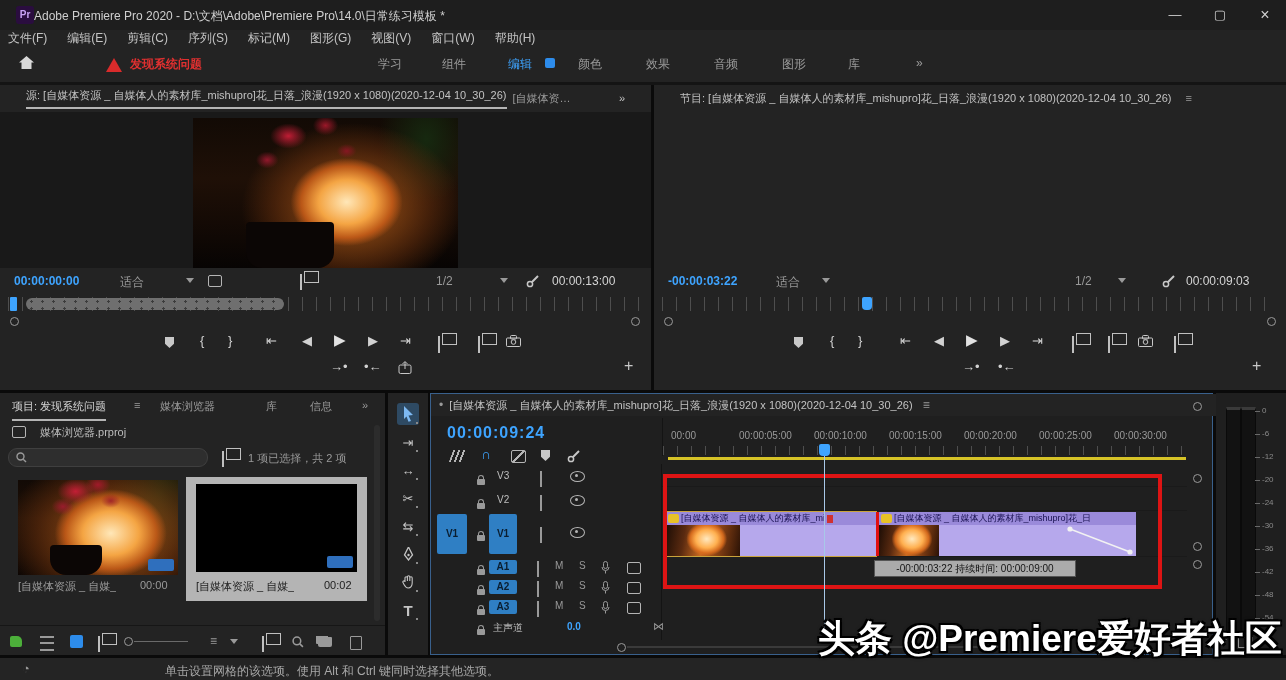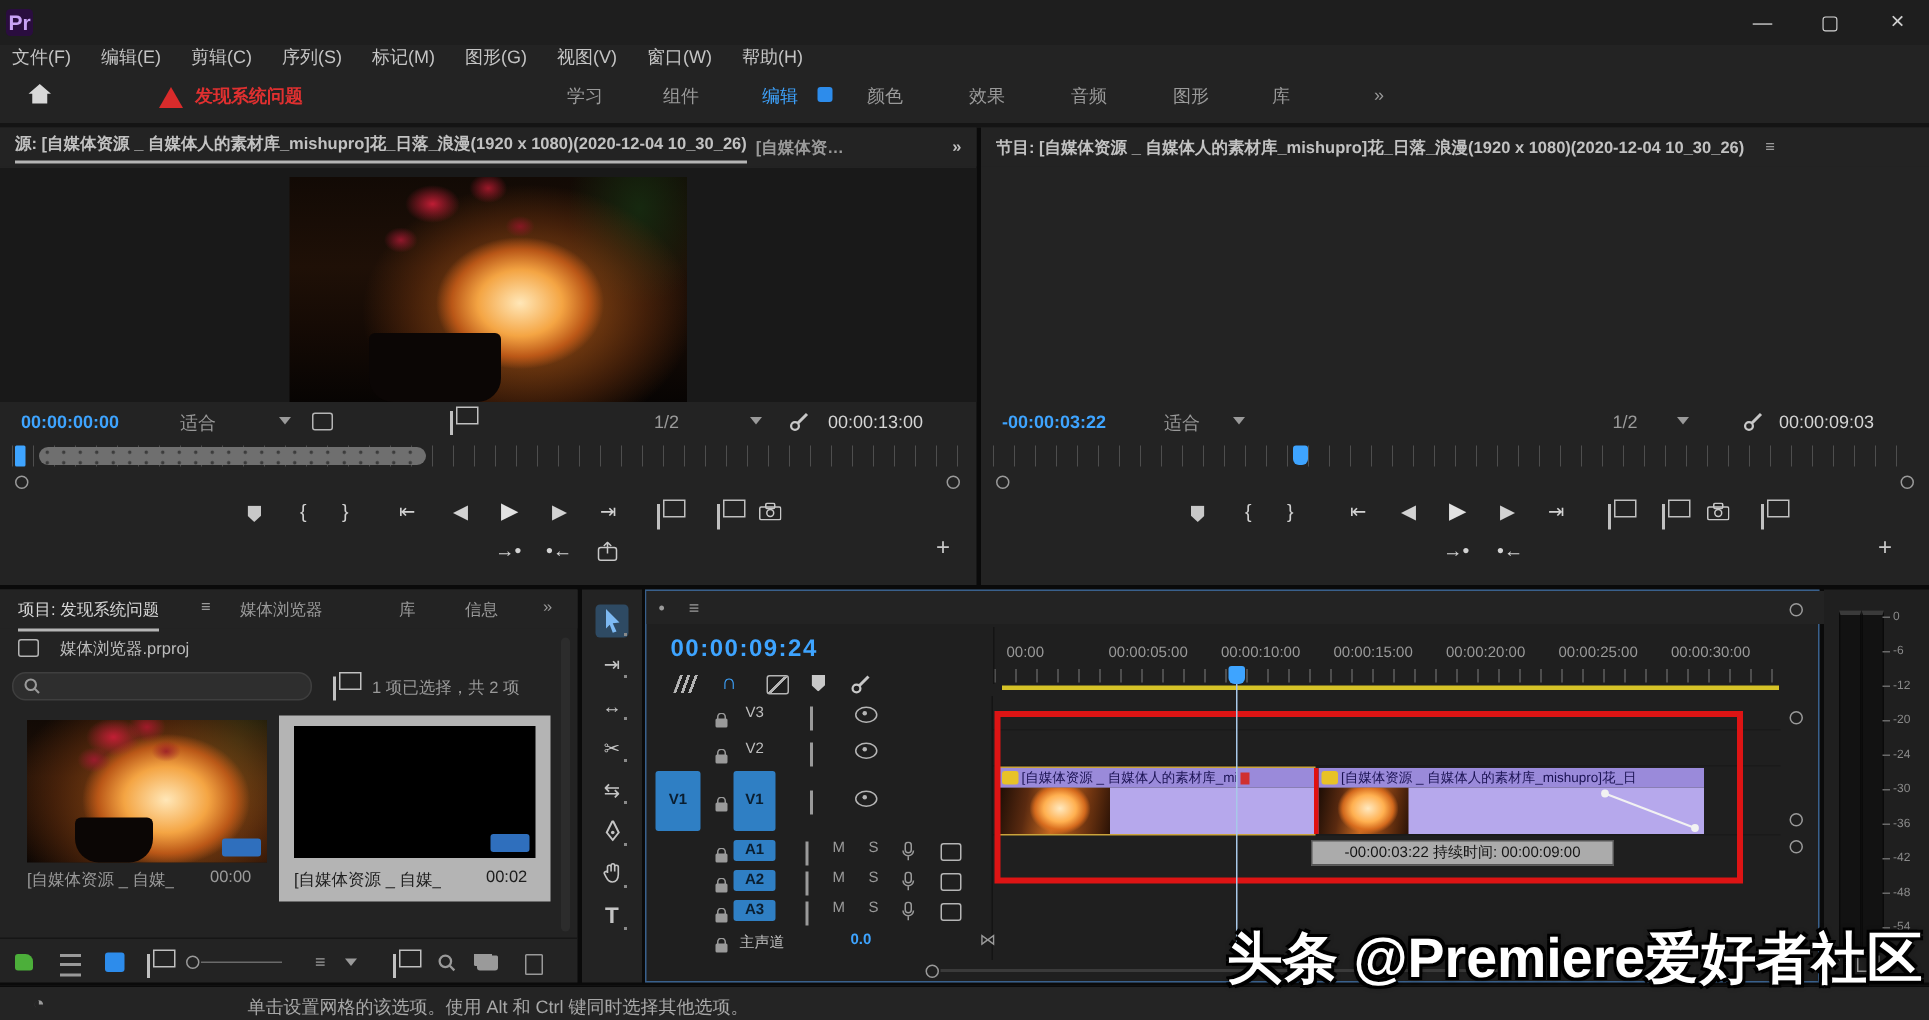--- a/index.html
+++ b/index.html
@@ -7,36 +7,36 @@
        color:#c8c8c8;overflow:hidden;position:relative;font-size:12px;}
   .abs{position:absolute;}
   .panel{position:absolute;background:#232323;}
   .nowrap{white-space:nowrap;overflow:hidden;text-overflow:ellipsis;}
   .chev{display:inline-block;width:0;height:0;border:4px solid transparent;border-top:5px solid #9a9a9a;vertical-align:middle;}
   .circle{width:7px;height:7px;border:1px solid #9a9a9a;border-radius:50%;}
   .tcblue{color:#3ea4ff;font-weight:bold;}
   .dim{color:#9a9a9a;}
   
   #titlebar{position:absolute;left:0;top:0;width:1286px;height:30px;background:#1e1e1e;border-bottom:1px solid #000;}
-  .prlogo{position:absolute;left:4px;top:6px;width:18px;height:18px;background:#2a0d3f;color:#c9a2f5;
-          font-weight:bold;font-size:14px;text-align:center;line-height:18px;border-radius:3px;}
+  .prlogo{position:absolute;left:16px;top:6px;width:18px;height:18px;background:#2a0d3f;color:#c9a2f5;
+          font-weight:bold;font-size:10px;text-align:center;line-height:18px;border-radius:3px;}
   #window-title{position:absolute;left:34px;top:8px;color:#cfcfcf;font-size:12px;}
   .winbtn{position:absolute;top:4px;width:30px;height:22px;text-align:center;line-height:22px;color:#cfcfcf;font-size:13px;}
   
   #menubar{position:absolute;left:0;top:30px;width:1286px;height:16px;background:#232323;display:flex;gap:20px;
            align-items:center;padding-left:8px;font-size:12px;color:#c4c4c4;}
   
   #wsbar{position:absolute;left:0;top:46px;width:1286px;height:36px;background:#232323;border-bottom:3px solid #141414;}
   .wstab{position:absolute;top:10px;font-size:12px;color:#9a9a9a;}
   .wstab.active{color:#3ea4ff;}
   .warn-tri{position:absolute;left:106px;top:12px;width:0;height:0;border-left:8px solid transparent;
             border-right:8px solid transparent;border-bottom:14px solid #d92b2b;}
   
   .mon-header{position:absolute;left:0;top:0;right:0;height:26px;background:#232323;font-size:11px;color:#c2c2c2;
-              display:flex;align-items:center;padding:0 10px;font-weight:bold;}
+              display:flex;align-items:center;padding:0 26px;}
   .previewzone{position:absolute;left:0;top:27px;right:0;height:156px;background:#191919;}
   .ctrlrow{position:absolute;left:0;right:0;top:185px;height:24px;font-size:12px;}
   .tickstrip{background:repeating-linear-gradient(to right,#4e4e4e 0 1px,transparent 1px 14px);}
   .transport span.tbtn{color:#d2d2d2;font-size:13px;}
   .tbtn{position:absolute;top:0;}
   .imarker{width:9px;height:11px;background:#c8c8c8;-webkit-clip-path:polygon(0 0,100% 0,100% 62%,50% 100%,0 62%);
            clip-path:polygon(0 0,100% 0,100% 62%,50% 100%,0 62%);}
   .sqicon{width:12px;height:10px;border:1px solid #b5b5b5;border-radius:2px;}
   .dbl{width:13px;height:10px;border:1px solid #c0c0c0;position:relative;}
   .dbl::after{content:"";position:absolute;left:3px;top:-4px;width:13px;height:10px;border:1px solid #c0c0c0;background:#232323;}
@@ -89,20 +89,21 @@
   .mticklbl{position:absolute;left:46px;font-size:8px;color:#8a8a8a;}
   .mtick{position:absolute;left:39px;width:5px;height:1px;background:#6a6a6a;}
   #watermark{position:absolute;left:818px;top:614px;font-size:37px;font-weight:bold;color:#fff;z-index:60;white-space:nowrap;
      text-shadow:2px 2px 0 #000,-2px -2px 0 #000,2px -2px 0 #000,-2px 2px 0 #000,0 0 4px #000;}
 </style>
 </head>
 <body>
 
 <div id="titlebar">
   <span class="prlogo">Pr</span>
+  <span id="window-title">Adobe Premiere Pro 2020 - D:\文档\Adobe\Premiere Pro\14.0\日常练习模板 *</span>
   <span class="winbtn" style="left:1160px;">—</span>
   <span class="winbtn" style="left:1205px;">▢</span>
   <span class="winbtn" style="left:1250px;font-size:16px;">×</span>
 </div>
 
 <div id="menubar">
   <span>文件(F)</span>
   <span>编辑(E)</span>
   <span>剪辑(C)</span>
   <span>序列(S)</span>
@@ -332,20 +333,21 @@
     </svg>
   </div>
   <div class="tool" style="top:206px;font-weight:bold;font-size:15px;">
       <span>T</span>
     </div>
 </div>
 
 <div class="panel" style="left:430px;top:393px;width:781px;height:260px;background:#1f1f1f;border:1px solid #39608c;">
   <div class="abs" style="left:0;top:0;width:779px;height:22px;background:#232323;display:flex;align-items:center;padding-left:8px;">
     <span class="dim" style="margin-right:6px;">•</span>
+    <span class="nowrap" style="max-width:560px;font-size:11px;color:#c2c2c2;">[自媒体资源 _ 自媒体人的素材库_mishupro]花_日落_浪漫(1920 x 1080)(2020-12-04 10_30_26)</span>
     <span class="dim" style="margin-left:10px;">≡</span>
   </div>
 
   <span class="abs tcblue" style="left:16px;top:30px;font-size:16px;letter-spacing:1px;">00:00:09:24</span>
 
   <div class="abs" style="left:0;top:54px;width:230px;height:18px;">
     <span class="abs" style="left:20px;top:2px;width:14px;height:12px;transform:skewX(-20deg);
           background:repeating-linear-gradient(to right,#b5b5b5 0 2px,transparent 2px 5px);"></span>
     <span class="abs" style="left:50px;top:-2px;color:#3ea4ff;font-weight:bold;font-size:14px;">∩</span>
     <span class="abs" style="left:80px;top:2px;width:13px;height:11px;border:1px solid #b5b5b5;border-radius:2px;

